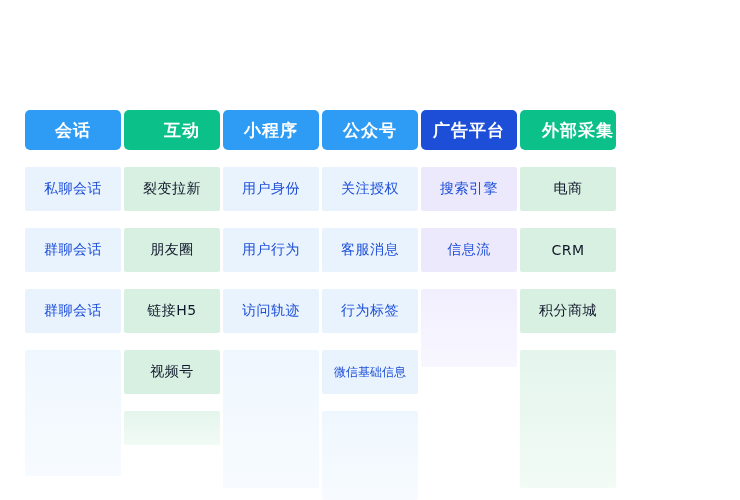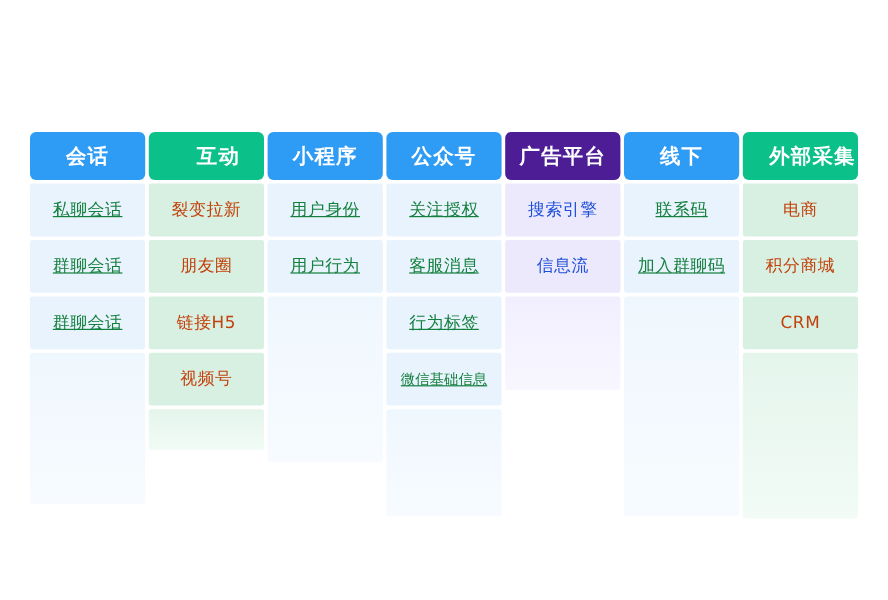--- a/index.html
+++ b/index.html
@@ -6,48 +6,48 @@
   body{
     width:740px;height:500px;background:#ffffff;
     font-family:"DejaVu Sans","Liberation Sans",sans-serif;
     position:relative;overflow:hidden;
   }
   .board{
     position:absolute;left:25px;top:110px;
     display:flex;gap:3px;
   }
   .col{
-    display:flex;flex-direction:column;gap:3px;width:96px;
+    display:flex;flex-direction:column;gap:17px;width:96px;
   }
   .hdr{
     height:40px;border-radius:5px;
     display:flex;align-items:center;justify-content:center;
     color:#ffffff;font-weight:bold;font-size:17px;
     letter-spacing:1px;
   }
   .cell{
     height:44px;border-radius:2px;
     display:flex;align-items:center;justify-content:center;
     font-size:14px;letter-spacing:0.5px;
   }
   .cell-sm{font-size:12px;letter-spacing:0;}
   .filler{border-radius:2px;}
 
   
   .blue .hdr{background:#2E9BF5;}
-  .blue .cell{background:#E8F3FE;color:#15803d;text-decoration:underline;}
+  .blue .cell{background:#E8F3FE;color:#1d4ed8;}
   .blue .filler{background:linear-gradient(#EFF7FE, #F7FBFF);}
 
   
   .green .hdr{background:#0CC08A;padding-left:20px;}
-  .green .cell{background:#D8F0E1;color:#c2410c;}
+  .green .cell{background:#D8F0E1;color:#0f172a;}
   .green .filler{background:linear-gradient(#E4F5EC, #F2FBF6);}
 
   
-  .purple .hdr{background:#4c1d95;}
+  .purple .hdr{background:#1d4ed8;}
   .purple .cell{background:#ECE9FD;color:#1d4ed8;}
   .purple .filler{background:linear-gradient(#F1EFFE, #F8F7FF);}
 </style>
 </head>
 <body>
 
 <div class="board">
 
   <div class="col blue">
     <div class="hdr">会话</div>
@@ -63,47 +63,42 @@
     <div class="cell">朋友圈</div>
     <div class="cell">链接H5</div>
     <div class="cell">视频号</div>
     <div class="filler" style="height:34px"></div>
   </div>
 
   <div class="col blue">
     <div class="hdr">小程序</div>
     <div class="cell">用户身份</div>
     <div class="cell">用户行为</div>
+    <div class="cell">访问轨迹</div>
     <div class="filler" style="height:138px"></div>
   </div>
 
   <div class="col blue">
     <div class="hdr">公众号</div>
     <div class="cell">关注授权</div>
     <div class="cell">客服消息</div>
     <div class="cell">行为标签</div>
     <div class="cell cell-sm">微信基础信息</div>
     <div class="filler" style="height:89px"></div>
   </div>
 
   <div class="col purple">
     <div class="hdr">广告平台</div>
     <div class="cell">搜索引擎</div>
     <div class="cell">信息流</div>
     <div class="filler" style="height:78px"></div>
   </div>
 
-  <div class="col blue">
-    <div class="hdr">线下</div>
-    <div class="cell">联系码</div>
-    <div class="cell">加入群聊码</div>
-    <div class="filler" style="height:183px"></div>
-  </div>
 
   <div class="col green">
     <div class="hdr">外部采集</div>
     <div class="cell">电商</div>
+    <div class="cell">CRM</div>
     <div class="cell">积分商城</div>
-    <div class="cell">CRM</div>
     <div class="filler" style="height:138px"></div>
   </div>
 
 </div>
 
 </body></html>

